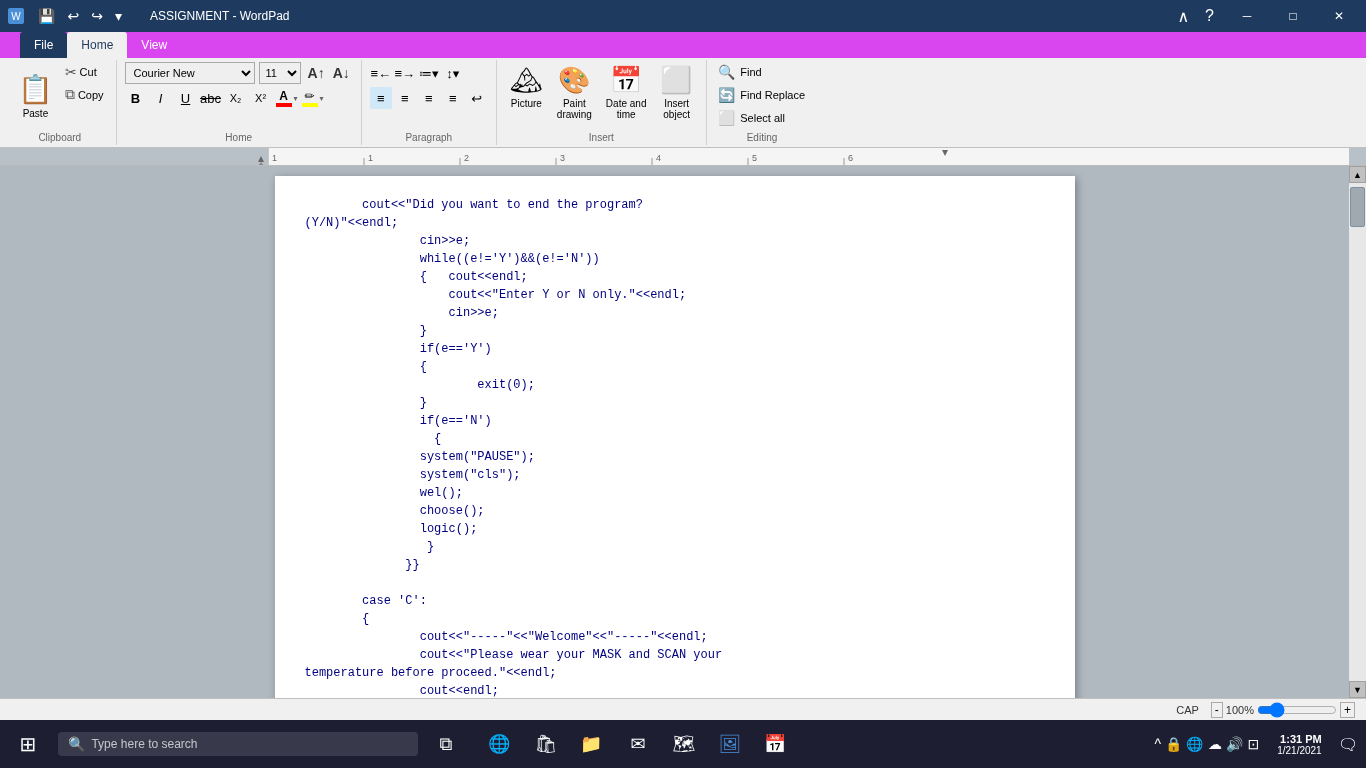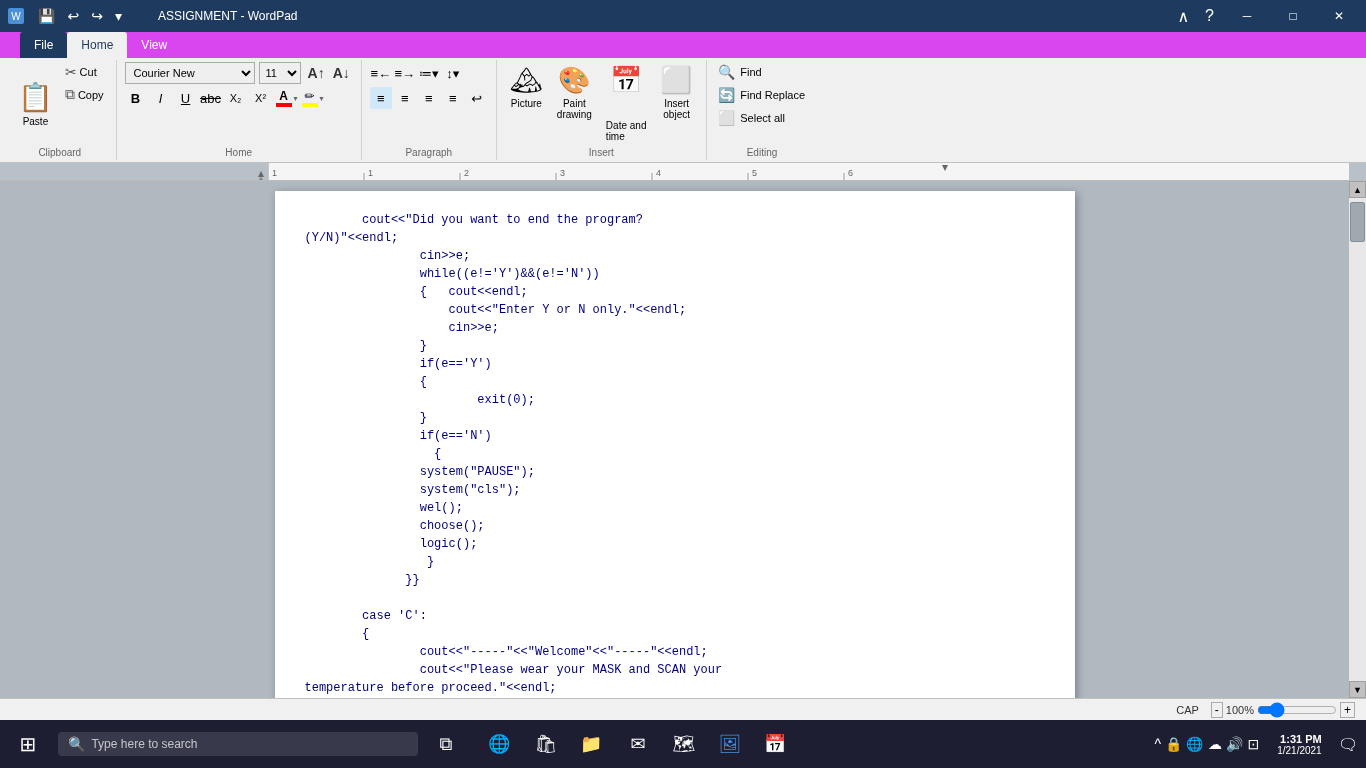--- a/index.html
+++ b/index.html
@@ -13,21 +13,21 @@
       display: flex;
       align-items: center;
       justify-content: space-between;
       padding: 0 0 0 8px;
       font-size: 12px;
     }
     .title-bar-left { display: flex; align-items: center; gap: 6px; }
     .title-bar-icon { width: 16px; height: 16px; background: #4a90d9; border-radius: 2px; font-size: 10px; display: flex; align-items: center; justify-content: center; }
     .quick-access { display: flex; align-items: center; gap: 4px; margin-left: 4px; }
     .quick-btn { background: none; border: none; color: white; cursor: pointer; font-size: 14px; padding: 2px 4px; }
-    .title-text { color: white; font-size: 12px; margin-left: 26px; }
+    .title-text { color: white; font-size: 12px; margin-left: 18px; }
     .title-bar-controls { display: flex; }
     .title-ctrl { width: 46px; height: 32px; display: flex; align-items: center; justify-content: center; background: none; border: none; color: white; cursor: pointer; font-size: 12px; }
     .title-bar-right { display: flex; align-items: center; gap: 4px; padding-right: 4px; }
     .collapse-btn { background: none; border: none; color: white; cursor: pointer; font-size: 16px; padding: 2px 6px; }
 
     
     .ribbon-tabs {
       background: #d946ef;
       display: flex;
       align-items: flex-end;
@@ -372,21 +372,21 @@
       <button class="insert-btn">
         <span class="insert-icon">🏔</span>
         <span>Picture</span>
       </button>
       <button class="insert-btn">
         <span class="insert-icon">🎨</span>
         <span style="text-align:center;font-size:10px;">Paint<br>drawing</span>
       </button>
       <button class="insert-btn">
         <span class="insert-icon">📅</span>
-        <span style="text-align:left;font-size:10px;margin-top:22px;">Date and<br>time</span>
+        <span style="text-align:center;font-size:10px;">Date and<br>time</span>
       </button>
       <button class="insert-btn">
         <span class="insert-icon">⬜</span>
         <span style="text-align:center;font-size:10px;">Insert<br>object</span>
       </button>
     </div>
     <div class="ribbon-group-label">Insert</div>
   </div>
 
   <div class="ribbon-group editing-group">

